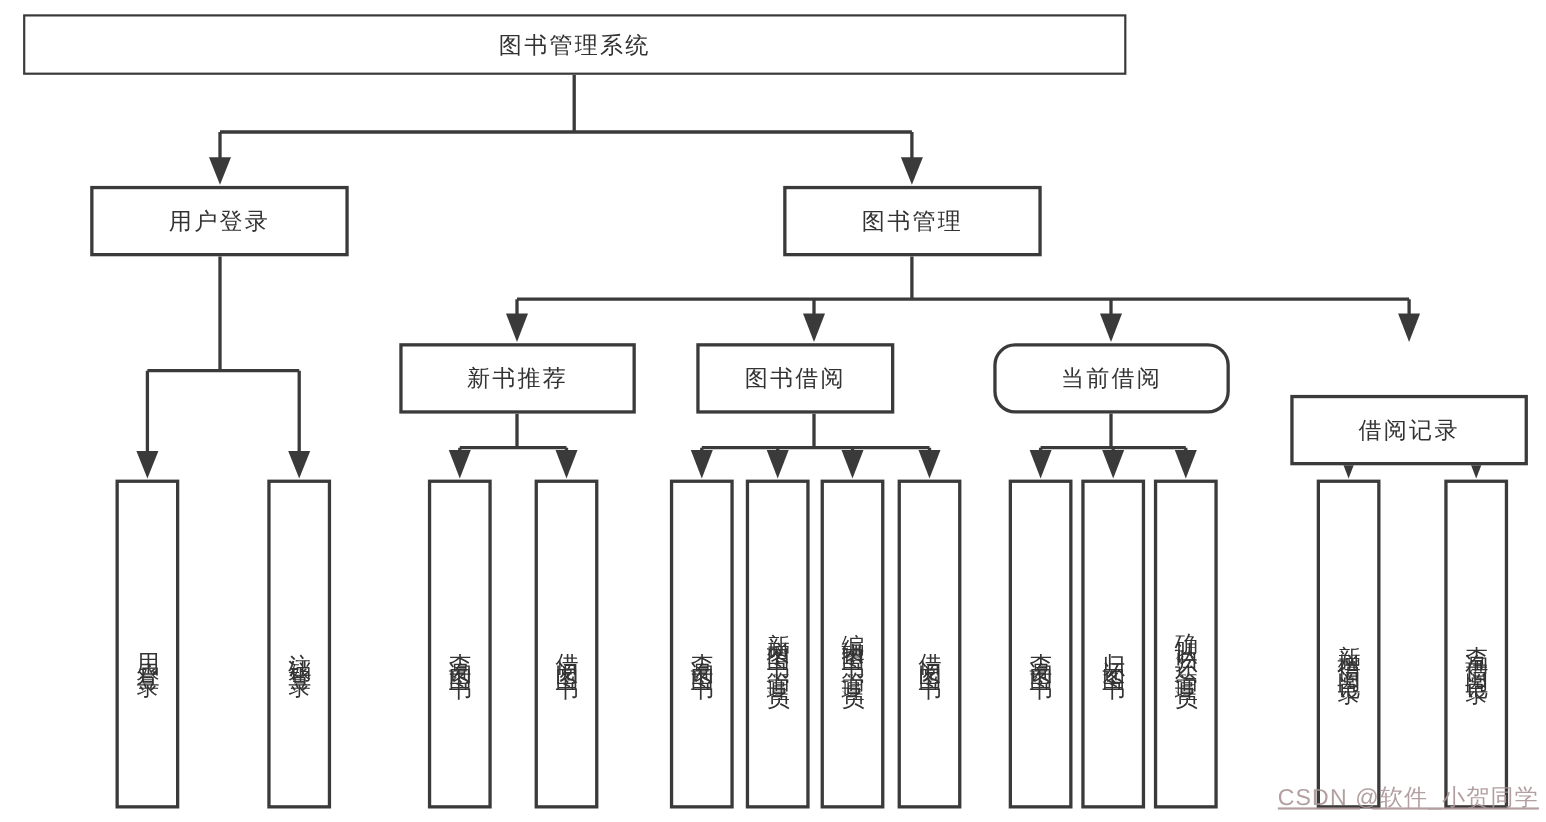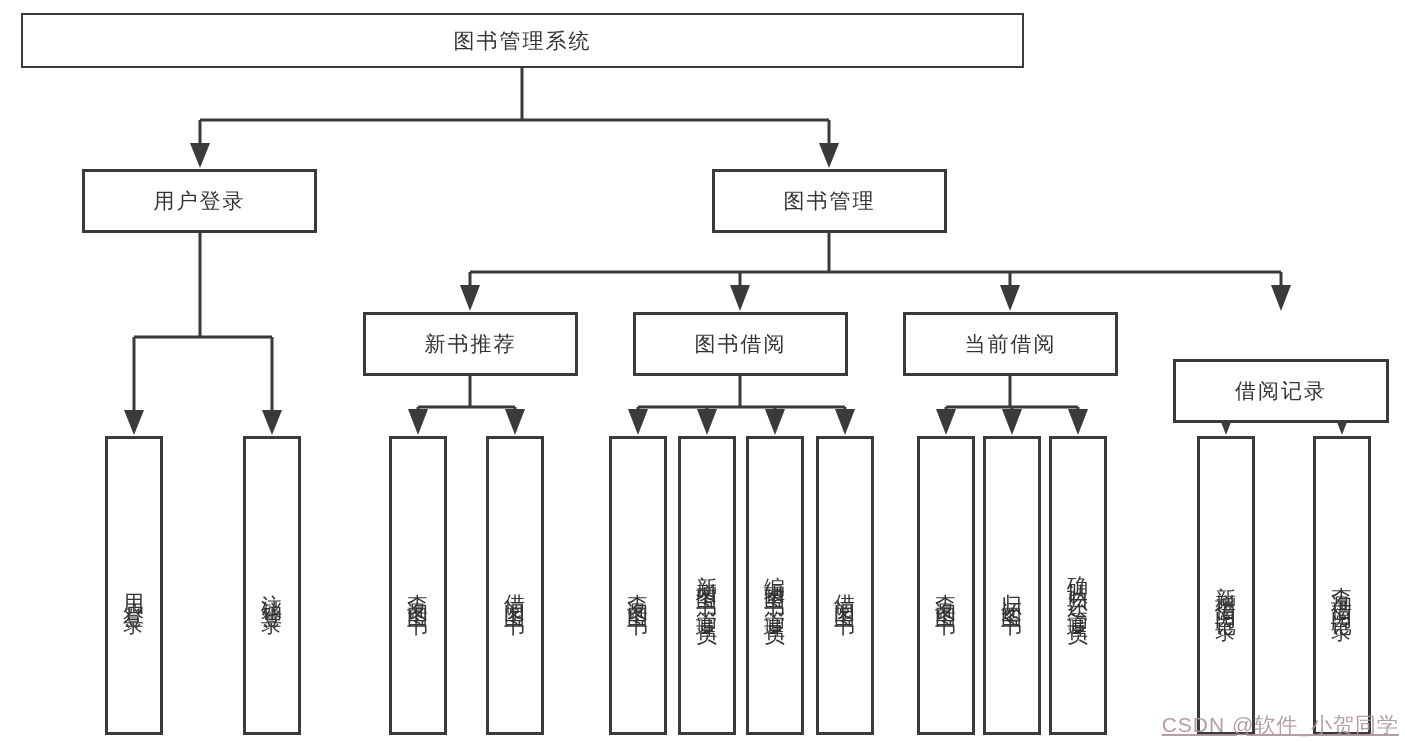--- a/index.html
+++ b/index.html
@@ -113,22 +113,22 @@
     <polygon points="1216,409 1236,409 1226,435"></polygon>
     <polygon points="1332,409 1352,409 1342,435"></polygon>
   </svg>
 
   <div class="node root" style="left:21px; top:13px; width:1003px; height:55px;">图书管理系统</div>
 
   <div class="node hbox" style="left:82px; top:169px; width:235px;">用户登录</div>
   <div class="node hbox" style="left:363px; top:312px; width:215px;">新书推荐</div>
 
   <div class="node hbox" style="left:712px; top:169px; width:235px;">图书管理</div>
-  <div class="node hbox" style="left:633px; top:312px; width:215px;">图书借阅</div>
-  <div class="node hbox" style="left:903px; top:312px; width:215px;">当前借阅</div>
+  <div class="node hbox" style="left:633px; top:312px; width:180px;">图书借阅</div>
+  <div class="node hbox" style="left:903px; top:312px; width:215px;border-radius:20px;">当前借阅</div>
   <div class="node hbox" style="left:1173px; top:312px; width:216px;margin-top:47px;">借阅记录</div>
 
   <div class="node leaf" style="left:105px;">用户登录</div>
   <div class="node leaf" style="left:243px;">注销登录</div>
 
   <div class="node leaf" style="left:389px;">查询图书</div>
   <div class="node leaf" style="left:486px;">借阅图书</div>
 
   <div class="node leaf" style="left:609px;">查询图书</div>
   <div class="node leaf" style="left:678px;">新增图书（管理员）</div>

